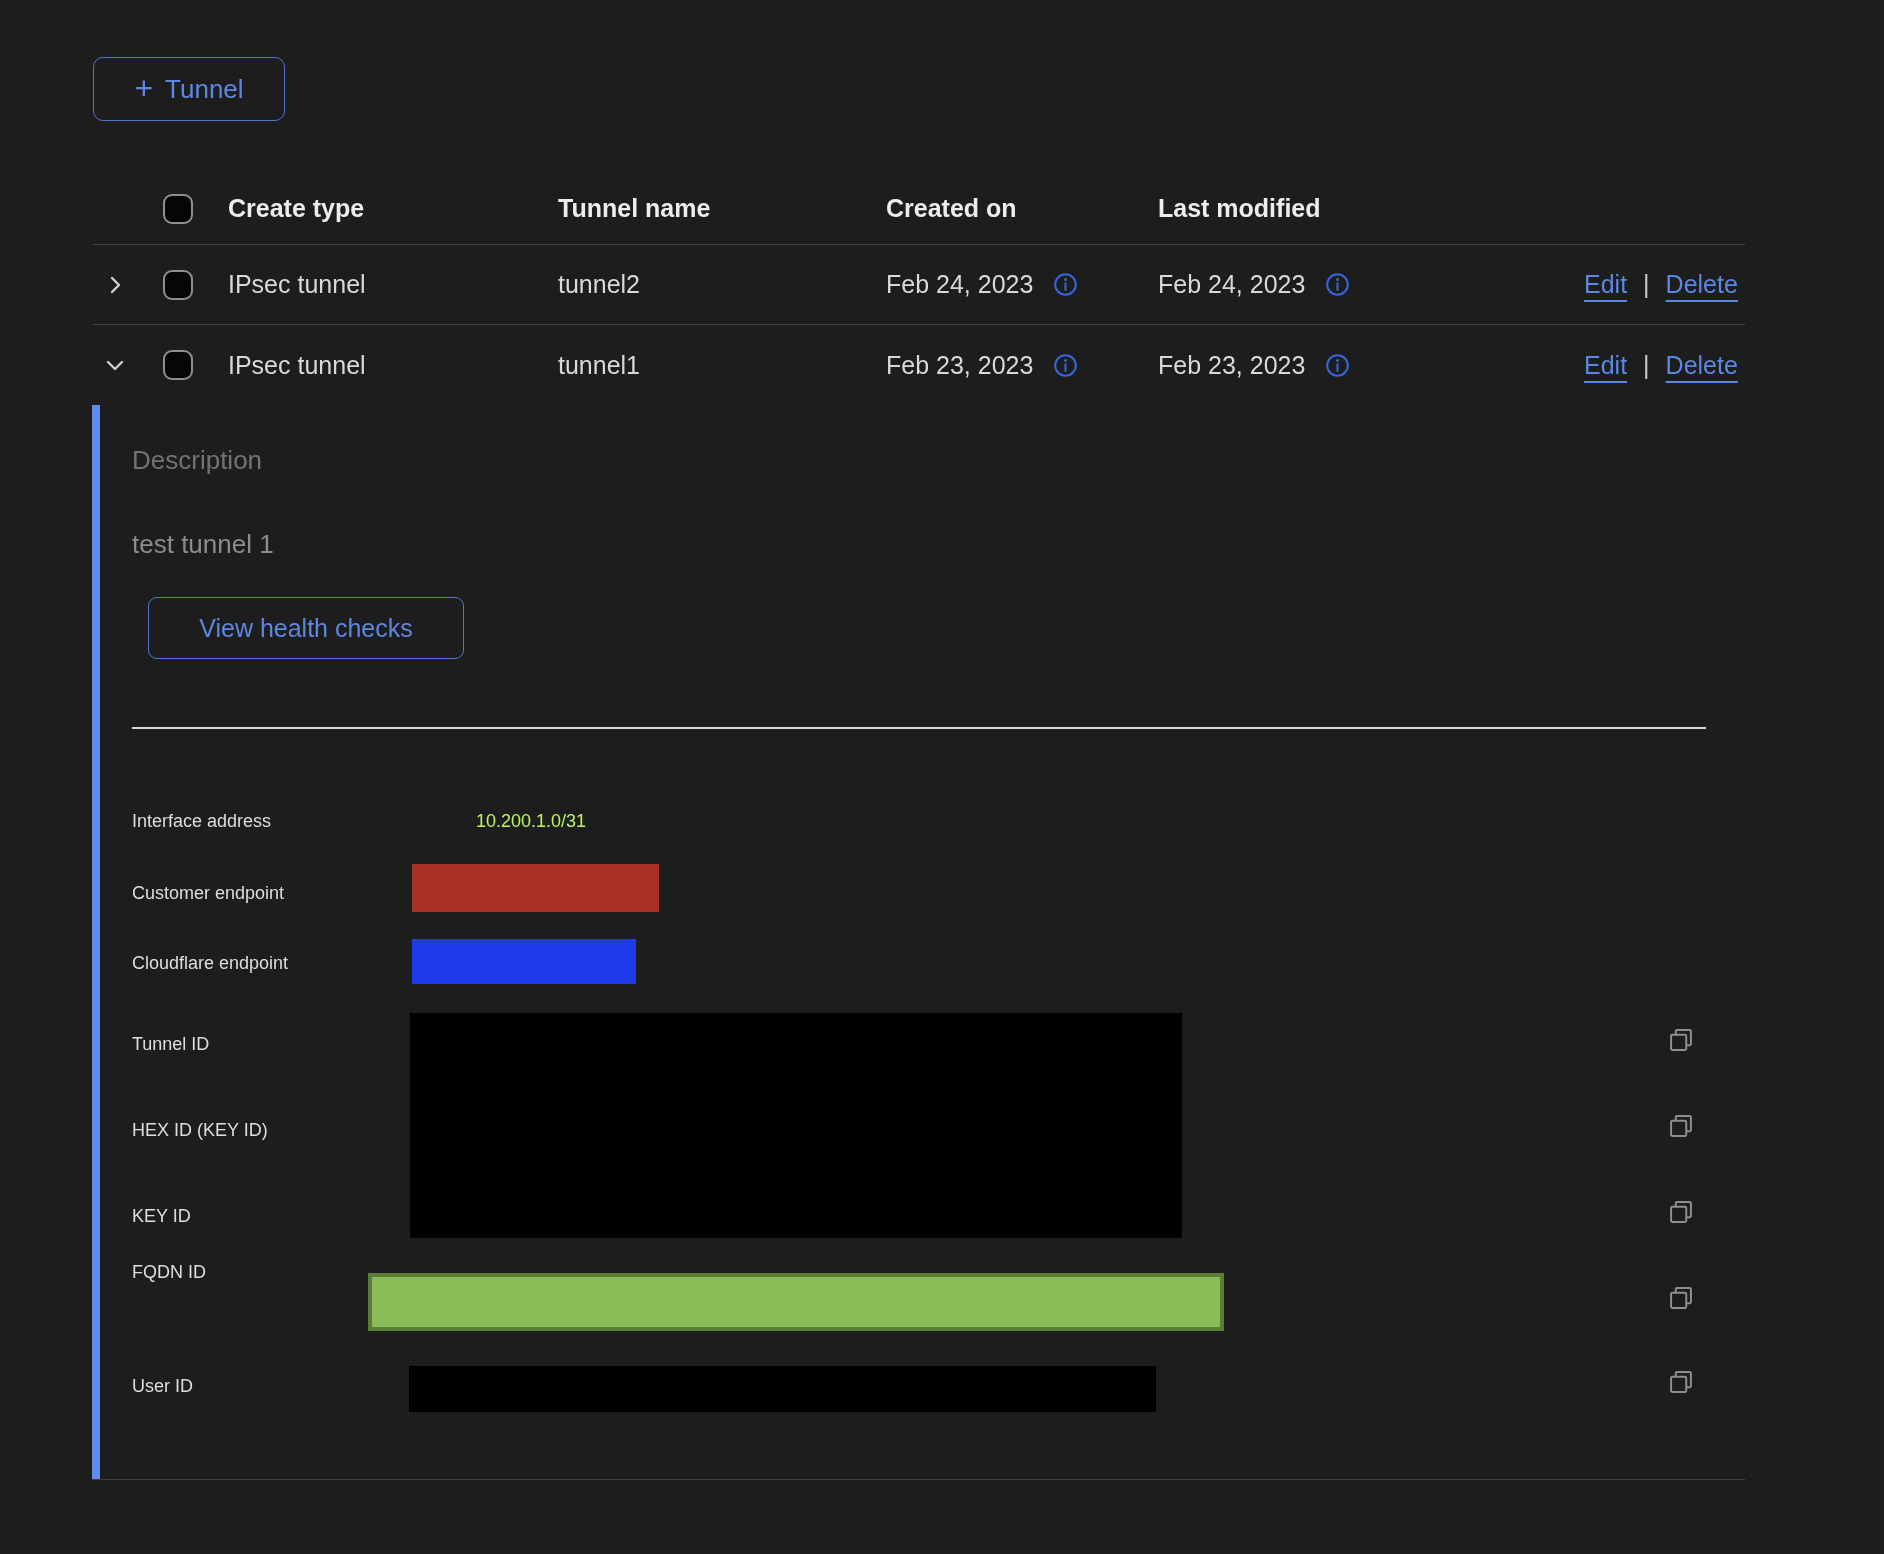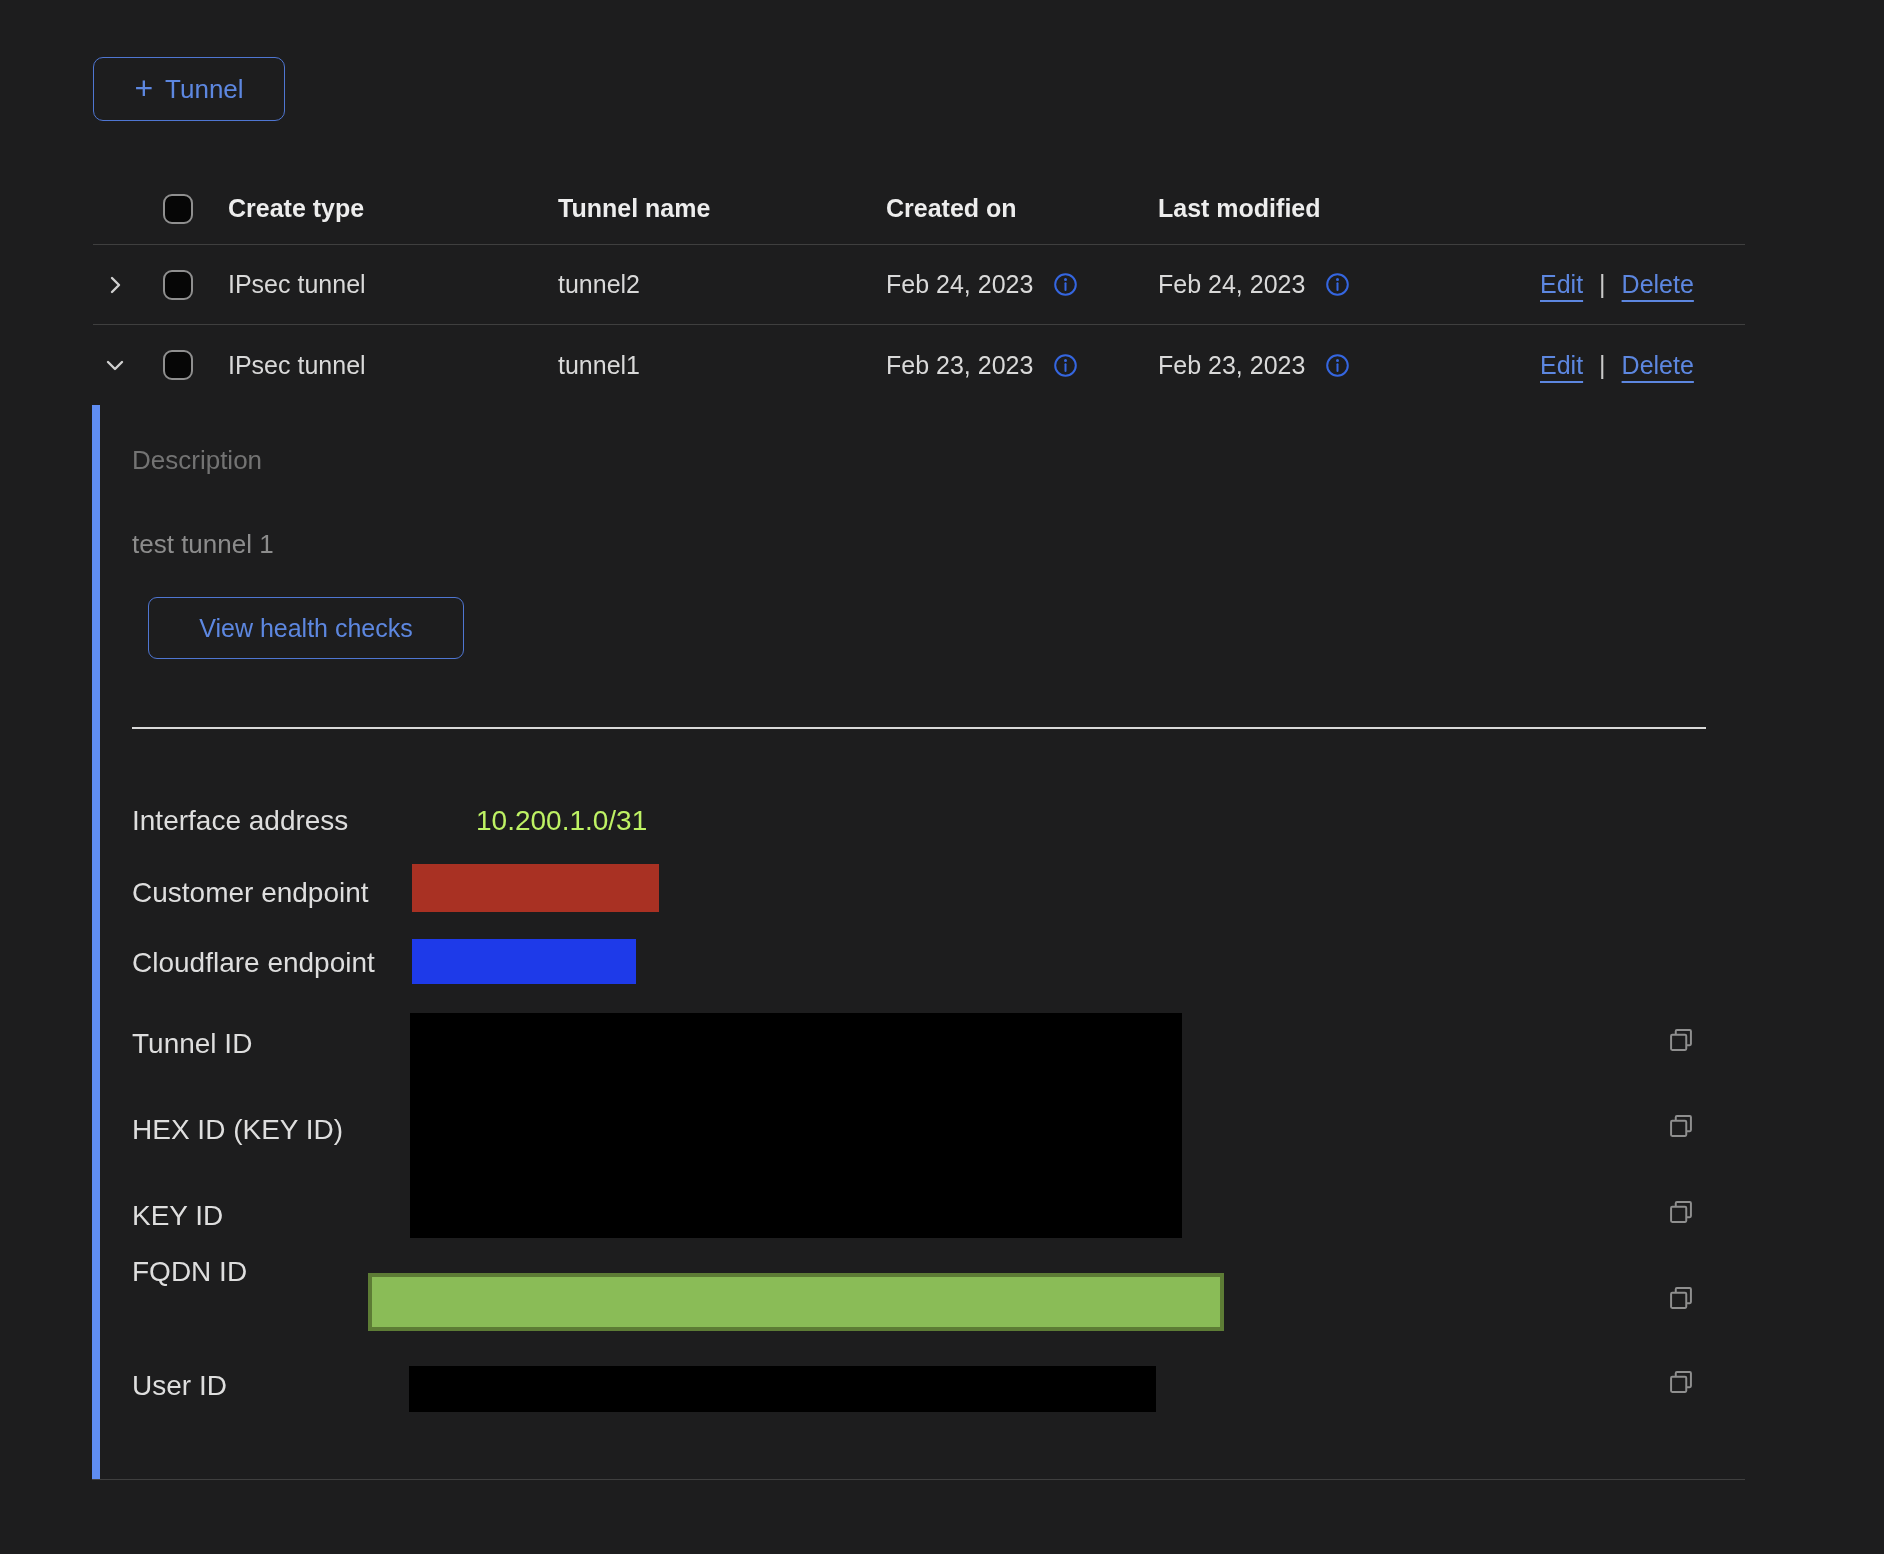--- a/index.html
+++ b/index.html
@@ -38,35 +38,35 @@
   .trow { height: 80px; font-size: 25px; color: #d9d9d9; border-bottom: 1px solid #3f3f3f; }
   .trow.expanded { border-bottom: none; }
   .chev-cell { padding-left: 10px; display:flex; align-items:center; cursor:pointer; }
   .checkbox {
     width: 30px; height: 30px;
     border: 2px solid #8f8f8f; border-radius: 9px;
     background: #060606; cursor: pointer;
   }
   .date-cell { display: flex; align-items: center; gap: 20px; }
   .info-ic { display:flex; cursor: pointer; }
-  .actions-cell { display: flex; align-items: center; gap: 16px; }
+  .actions-cell { display: flex; align-items: center; gap: 16px; margin-left: 44px; }
   .link {
     color: #5d87e0; text-decoration: underline; text-underline-offset: 7px;
     text-decoration-thickness: 1.5px; cursor: pointer; font-size: 25px;
   }
   .pipe { color: #c9c9c9; }
   
   .panel {
     position: absolute; left: 92px; top: 405px;
     width: 1653px; height: 1075px;
     border-bottom: 1px solid #3f3f3f;
   }
   .accent-bar { position: absolute; left: 0; top: 0; width: 8px; height: 100%; background: #5f8df2; }
   .abs { position: absolute; }
-  .lbl { font-size: 28px; color: #dedede; line-height: 30px; }
+  .lbl { font-size: 18px; color: #dedede; line-height: 30px; }
   .desc-label   { left: 40px; top: 40px; font-size: 26px; color: #737373; }
   .desc-value   { left: 40px; top: 124px; font-size: 26px; color: #8c8c8c; }
   .health-btn {
     left: 40px; top: 192px; width: 316px; height: 62px;
     background: transparent; border: 1.5px solid #4f76d2; border-radius: 9px;
     color: #5d87e0; font-size: 25px; font-family: "Liberation Sans", sans-serif;
     display: flex; align-items: center; justify-content: center; cursor: pointer; margin-left: 16px;
   }
   .divider { left: 40px; top: 322px; width: 1574px; height: 2px; background: #d9d9d9; }
   .if-label   { left: 40px;  top: 401px; }

